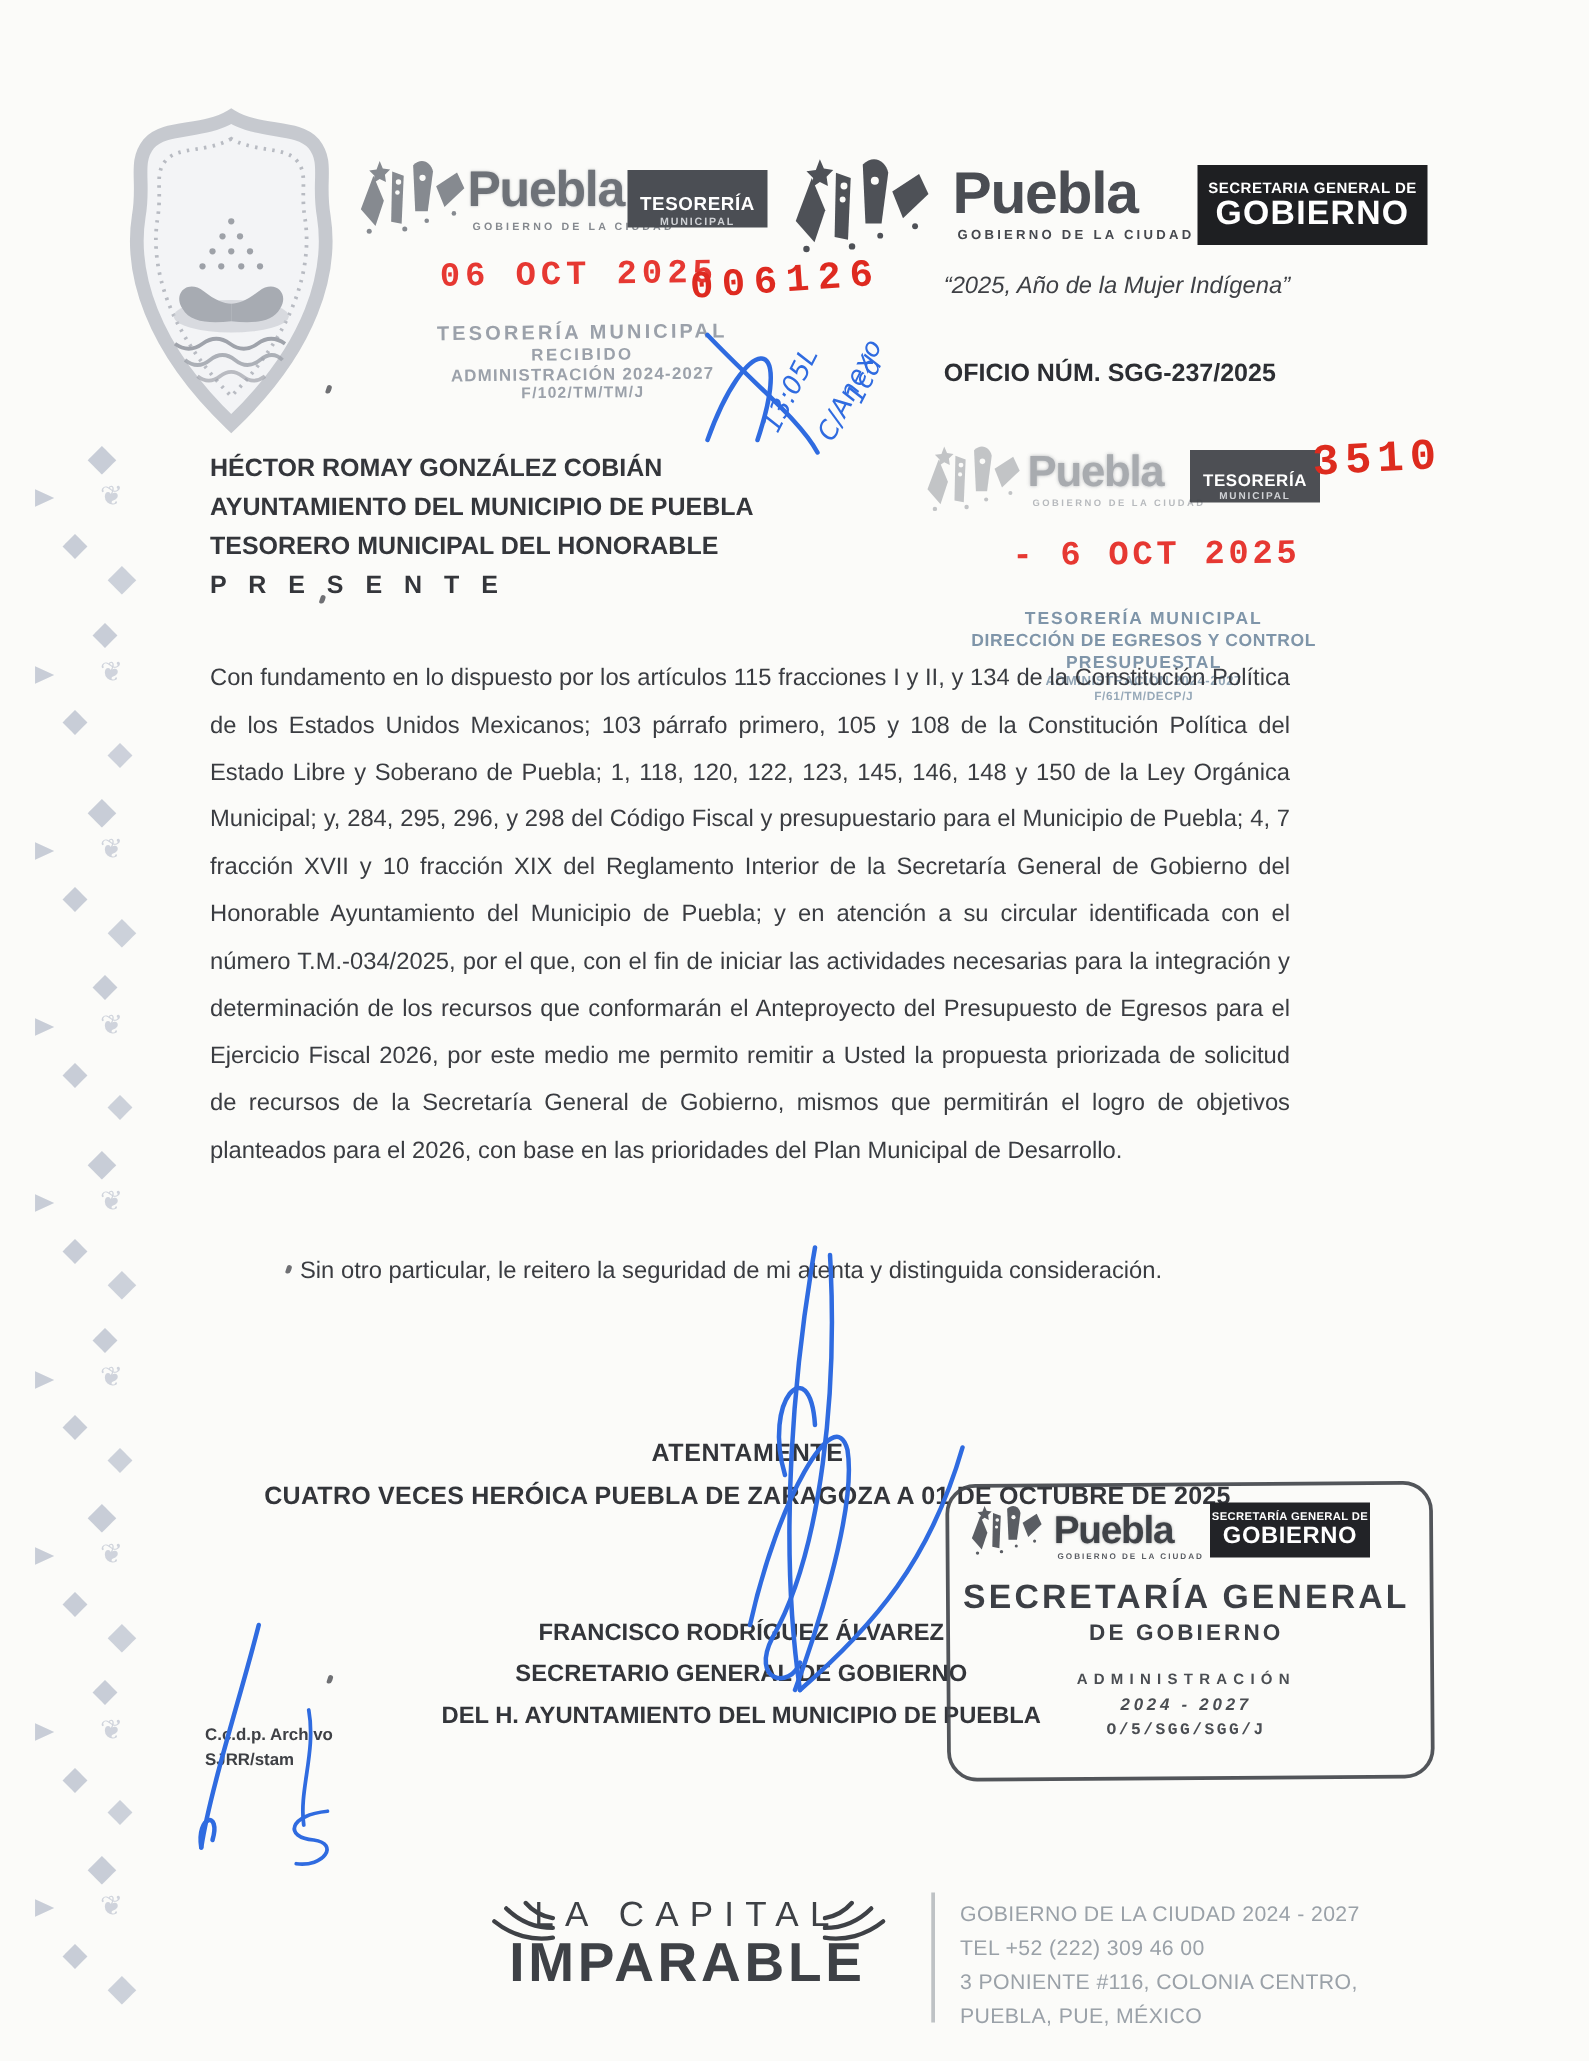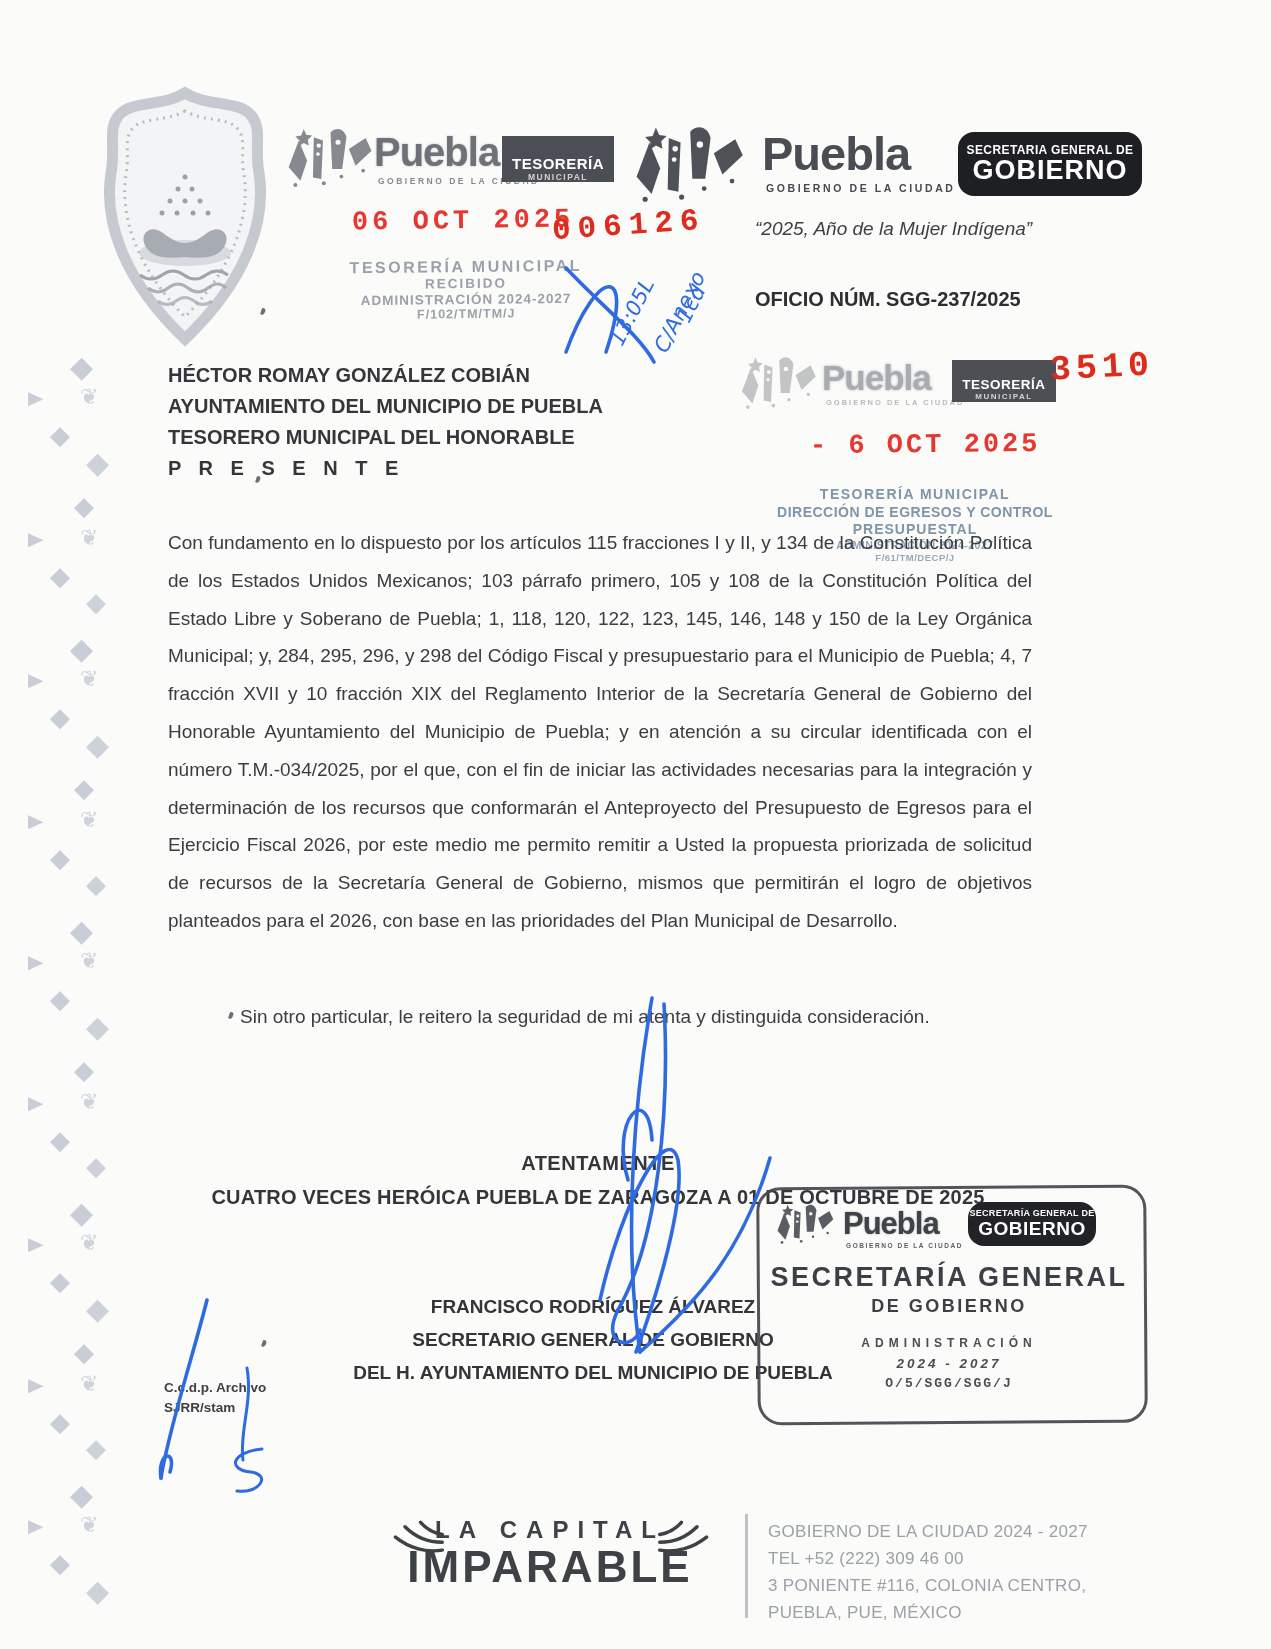--- a/index.html
+++ b/index.html
@@ -45,21 +45,21 @@
   .rc2{font-size:13.5px;letter-spacing:2px;}
   .rc3{font-size:13.5px;letter-spacing:1px;}
   .rc4{font-size:12.5px;letter-spacing:1px;}
 
   .logo-ico{left:628px;top:118px;width:118px;height:96px;color:#4e5157;}
   .logo-brand{position:absolute;left:762px;top:126px;font-size:47px;font-weight:800;color:#4a4d53;
               letter-spacing:-1px;}
   .logo-sub{position:absolute;left:766px;top:182px;font-size:10.5px;font-weight:800;letter-spacing:2.6px;
             color:#45484e;}
   .logo-box{position:absolute;left:958px;top:132px;width:184px;height:64px;background:#1e1f22;color:#fff;
-            text-align:center;display:flex;flex-direction:column;justify-content:center;line-height:1.05;border-radius:16px;}
+            text-align:center;display:flex;flex-direction:column;justify-content:center;line-height:1.05;}
   .logo-box .b1{font-size:12px;font-weight:800;letter-spacing:.4px;}
   .logo-box .b2{font-size:27px;font-weight:900;letter-spacing:1px;}
   .motto{position:absolute;left:755px;top:218px;font-size:19px;font-style:italic;color:#3e4045;}
   .oficio{position:absolute;left:755px;top:288px;font-size:20px;font-weight:700;color:#2c2e33;}
 
   
   .bluenote{position:absolute;color:#2f6be0;font-family:"DejaVu Sans",sans-serif;font-style:italic;}
   .bn{position:absolute;transform:rotate(-63deg);font-size:21px;white-space:nowrap;}
 
   
@@ -118,21 +118,21 @@
   .sgg-big2{top:1296px;font-size:18px;}
   .sgg-small{position:absolute;left:757px;width:384px;text-align:center;font-weight:700;color:#4a4d52;}
   .sgg-adm{top:1336px;font-size:12px;letter-spacing:5px;}
   .sgg-yrs{top:1356px;font-size:13.5px;letter-spacing:3px;font-style:italic;}
   .sgg-code{top:1376px;font-size:13px;letter-spacing:2px;font-family:"Liberation Mono",monospace;}
 
   
   .cc{position:absolute;left:164px;top:1378px;font-size:13.5px;font-weight:600;color:#3e4045;
       line-height:20px;}
   .slogan{position:absolute;left:395px;top:1516px;width:310px;text-align:center;color:#3e4146;}
-  .slg1{font-size:24px;font-weight:700;letter-spacing:9px;}
+  .slg1{font-size:28px;font-weight:400;letter-spacing:9px;}
   .slg2{font-size:44px;font-weight:800;letter-spacing:3px;margin-top:-2px;}
   .wing{position:absolute;top:1520px;width:52px;height:36px;color:#3e4146;}
   .wing-l{left:392px;}
   .wing-r{left:658px;transform:scaleX(-1);}
   .fdivider{position:absolute;left:745px;top:1514px;width:2.5px;height:104px;background:#8d939a;opacity:.55;}
   .finfo{position:absolute;left:768px;top:1518px;font-size:17px;line-height:27px;color:#9aa1a8;
          font-weight:500;letter-spacing:.3px;}
 
   
   .pen{position:absolute;left:0;top:0;pointer-events:none;}

